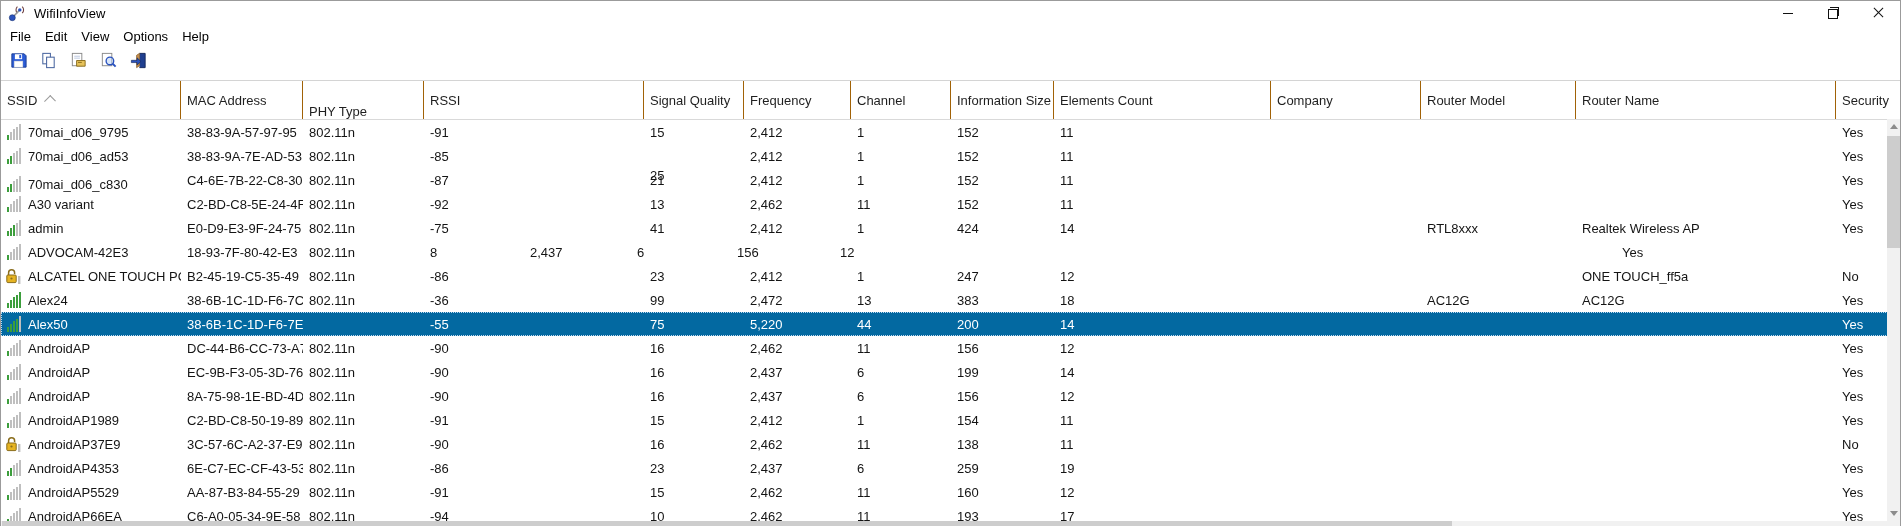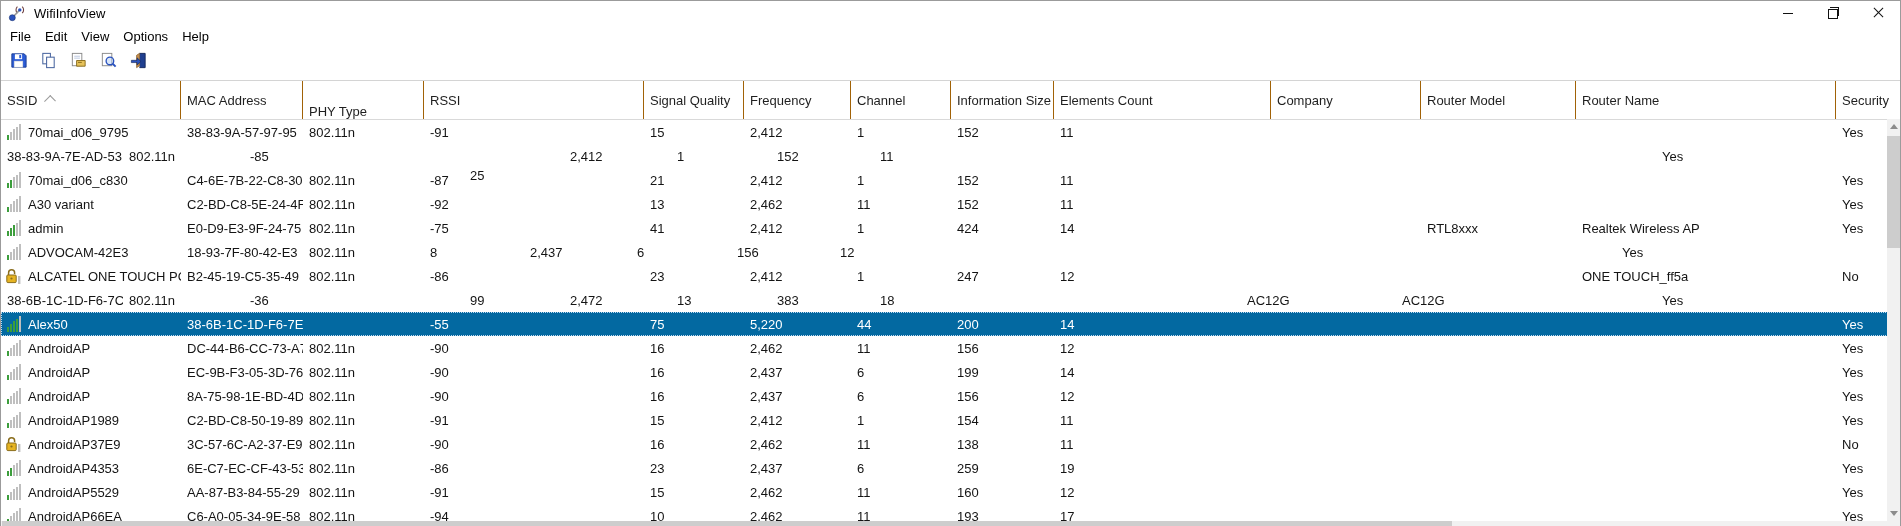--- a/index.html
+++ b/index.html
@@ -225,20 +225,32 @@
             <span class="ctext"></span>
           </div>
           <div class="cell" style="width: 260px;">
             <span class="ctext"></span>
           </div>
           <div class="cell" style="width: 66px;">
             <span class="ctext">Yes</span>
           </div>
         </div>
         <div class="row">
+          <div class="cell first" style="width: 180px;">
+            <span class="rowicon">
+              <span class="bars">
+                <i class="on" style="height: 5px;"></i>
+                <i class="on" style="height: 8px;"></i>
+                <i style="height: 11px;"></i>
+                <i style="height: 13px;"></i>
+                <i style="height: 16px;"></i>
+              </span>
+            </span>
+            <span class="ctext">70mai_d06_ad53</span>
+          </div>
           <div class="cell" style="width: 122px;">
             <span class="ctext">38-83-9A-7E-AD-53</span>
           </div>
           <div class="cell" style="width: 121px;">
             <span class="ctext">802.11n</span>
           </div>
           <div class="cell" style="width: 220px;">
             <span class="ctext">-85</span>
           </div>
           <div class="cell" style="width: 100px; margin-top: 38px;">
@@ -263,21 +275,21 @@
             <span class="ctext"></span>
           </div>
           <div class="cell" style="width: 260px;">
             <span class="ctext"></span>
           </div>
           <div class="cell" style="width: 66px;">
             <span class="ctext">Yes</span>
           </div>
         </div>
         <div class="row">
-          <div class="cell first" style="width: 180px;">
+          <div class="cell first" style="width: 180px; align-items: flex-end;">
             <span class="rowicon">
               <span class="bars">
                 <i class="on" style="height: 5px;"></i>
                 <i class="on" style="height: 8px;"></i>
                 <i style="height: 11px;"></i>
                 <i style="height: 13px;"></i>
                 <i style="height: 16px;"></i>
               </span>
             </span>
             <span class="ctext">70mai_d06_c830</span>
@@ -509,20 +521,32 @@
             <span class="ctext"></span>
           </div>
           <div class="cell" style="width: 260px;">
             <span class="ctext">ONE TOUCH_ff5a</span>
           </div>
           <div class="cell" style="width: 66px;">
             <span class="ctext">No</span>
           </div>
         </div>
         <div class="row">
+          <div class="cell first" style="width: 180px;">
+            <span class="rowicon">
+              <span class="bars">
+                <i class="on" style="height: 5px;"></i>
+                <i class="on" style="height: 8px;"></i>
+                <i class="on" style="height: 11px;"></i>
+                <i class="on" style="height: 13px;"></i>
+                <i class="on" style="height: 16px;"></i>
+              </span>
+            </span>
+            <span class="ctext">Alex24</span>
+          </div>
           <div class="cell" style="width: 122px;">
             <span class="ctext">38-6B-1C-1D-F6-7C</span>
           </div>
           <div class="cell" style="width: 121px;">
             <span class="ctext">802.11n</span>
           </div>
           <div class="cell" style="width: 220px;">
             <span class="ctext">-36</span>
           </div>
           <div class="cell" style="width: 100px;">

